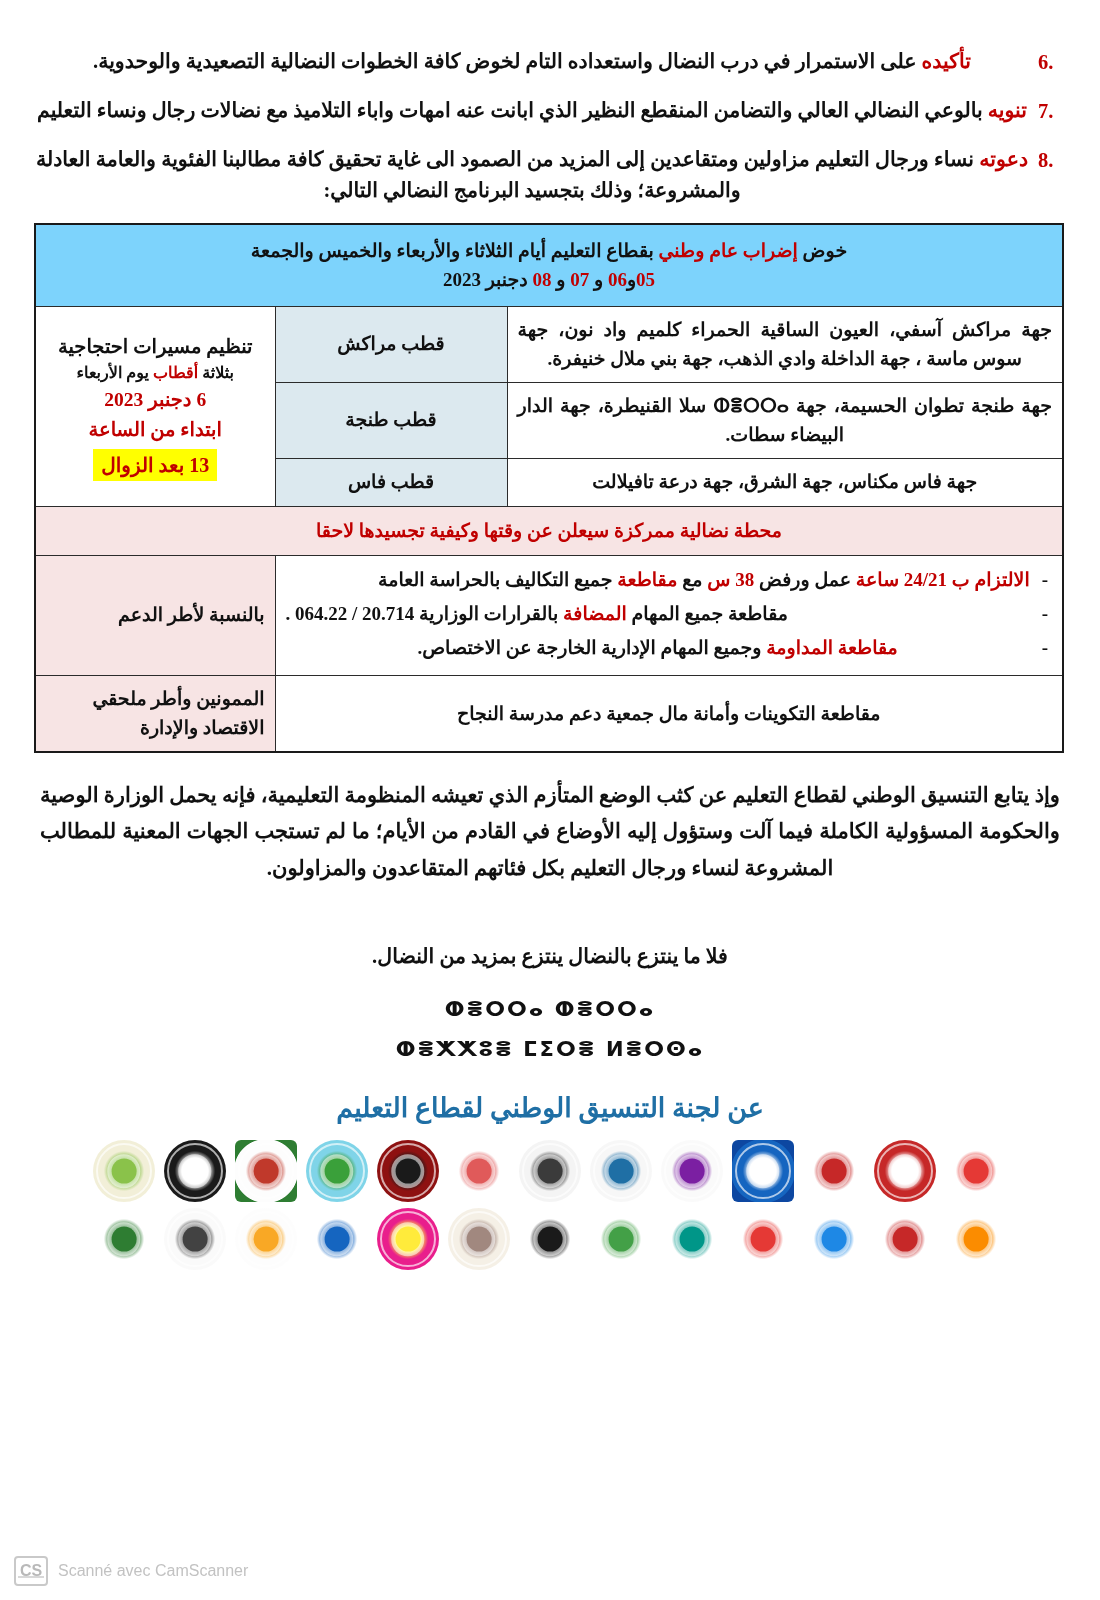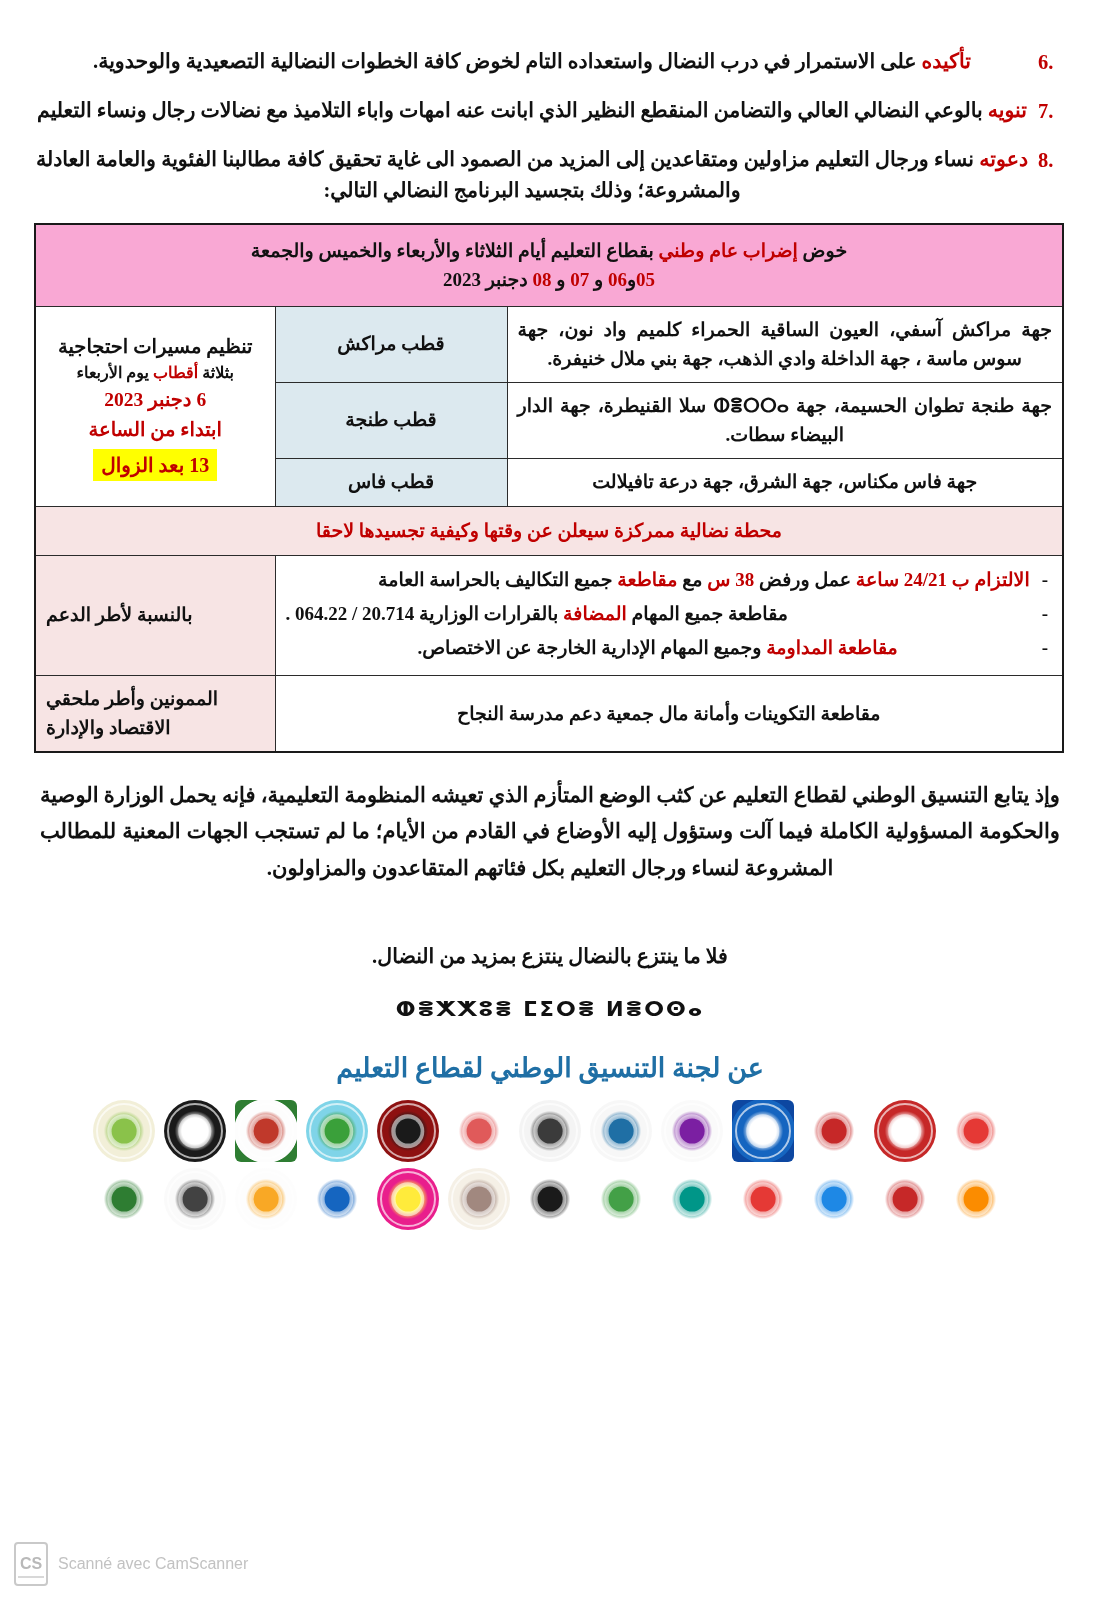--- a/index.html
+++ b/index.html
@@ -70,21 +70,21 @@
   table.program td {
     border: 1px solid #2b2b2b;
     padding: 9px 10px;
     vertical-align: middle;
     font-size: 19px;
     line-height: 1.5;
     font-weight: bold;
   }
 
   .hdr-cell {
-    background: #f9a8d4;
+    background: #7dd3fc;
     text-align: center;
     font-size: 22px;
     line-height: 1.7;
     padding: 12px 14px !important;
   }
 
   .col-poles {
     background: #ffffff;
     text-align: center;
     vertical-align: middle;
@@ -119,21 +119,21 @@
   .band-pink {
     background: #f7e4e4;
     color: #c00000;
     text-align: center;
     font-size: 20.5px;
     padding: 10px !important;
   }
 
   .cell-label-pink {
     background: #f7e4e4;
-    text-align: left;
+    text-align: right;
     font-size: 19.5px;
     line-height: 1.6;
   }
 
   ul.bullets {
     margin: 0;
     padding: 0 4px 0 0;
     list-style: none;
   }
   ul.bullets li {
@@ -253,21 +253,21 @@
     position: absolute;
     left: 14px;
     bottom: 14px;
     display: flex;
     flex-direction: row;
     align-items: center;
     gap: 10px;
     direction: ltr;
   }
   .cs-badge {
-    width: 34px; height: 44px;
+    width: 34px; height: 30px;
     border: 2px solid #c9c9c9;
     border-radius: 4px;
     color: #b9b9b9;
     font-family: "Liberation Sans", sans-serif;
     font-size: 16px;
     font-weight: bold;
     display: flex;
     align-items: center;
     justify-content: center;
     box-sizing: border-box;
@@ -389,20 +389,21 @@
           <span>الاقتصاد والإدارة</span>
         </td>
       </tr>
     </tbody>
   </table>
 
   <p class="closing">وإذ يتابع التنسيق الوطني لقطاع التعليم عن كثب الوضع المتأزم الذي تعيشه المنظومة التعليمية، فإنه يحمل الوزارة الوصية والحكومة المسؤولية الكاملة فيما آلت وستؤول إليه الأوضاع في القادم من الأيام؛ ما لم تستجب الجهات المعنية للمطالب المشروعة لنساء ورجال التعليم بكل فئاتهم المتقاعدون والمزاولون.</p>
 
   <div class="slogans">
     <div class="slogan-ar">فلا ما ينتزع بالنضال ينتزع بمزيد من النضال.</div>
+    <div class="slogan-tif">ⵀⴻⵔⵔⴰ ⵀⴻⵔⵔⴰ</div>
     <div class="slogan-tif">ⵀⴻⵅⵅⵓⴻ ⵎⵉⵔⴻ ⵍⴻⵔⵙⴰ</div>
   </div>
 
   <div class="signature">عن لجنة التنسيق الوطني لقطاع التعليم</div>
 
   <div class="logos">
     <div class="logo-row" id="logo-row-1">
         <div class="logo" style="background: radial-gradient(circle, rgb(138, 194, 74) 0%, rgb(138, 194, 74) 30%, rgb(242, 239, 216) 46%, rgb(242, 239, 216) 72%, rgb(217, 79, 79) 74%, rgb(217, 79, 79) 100%);">
           <div class="ring"></div>
           <div class="core" style="background: rgb(138, 194, 74);"></div>

